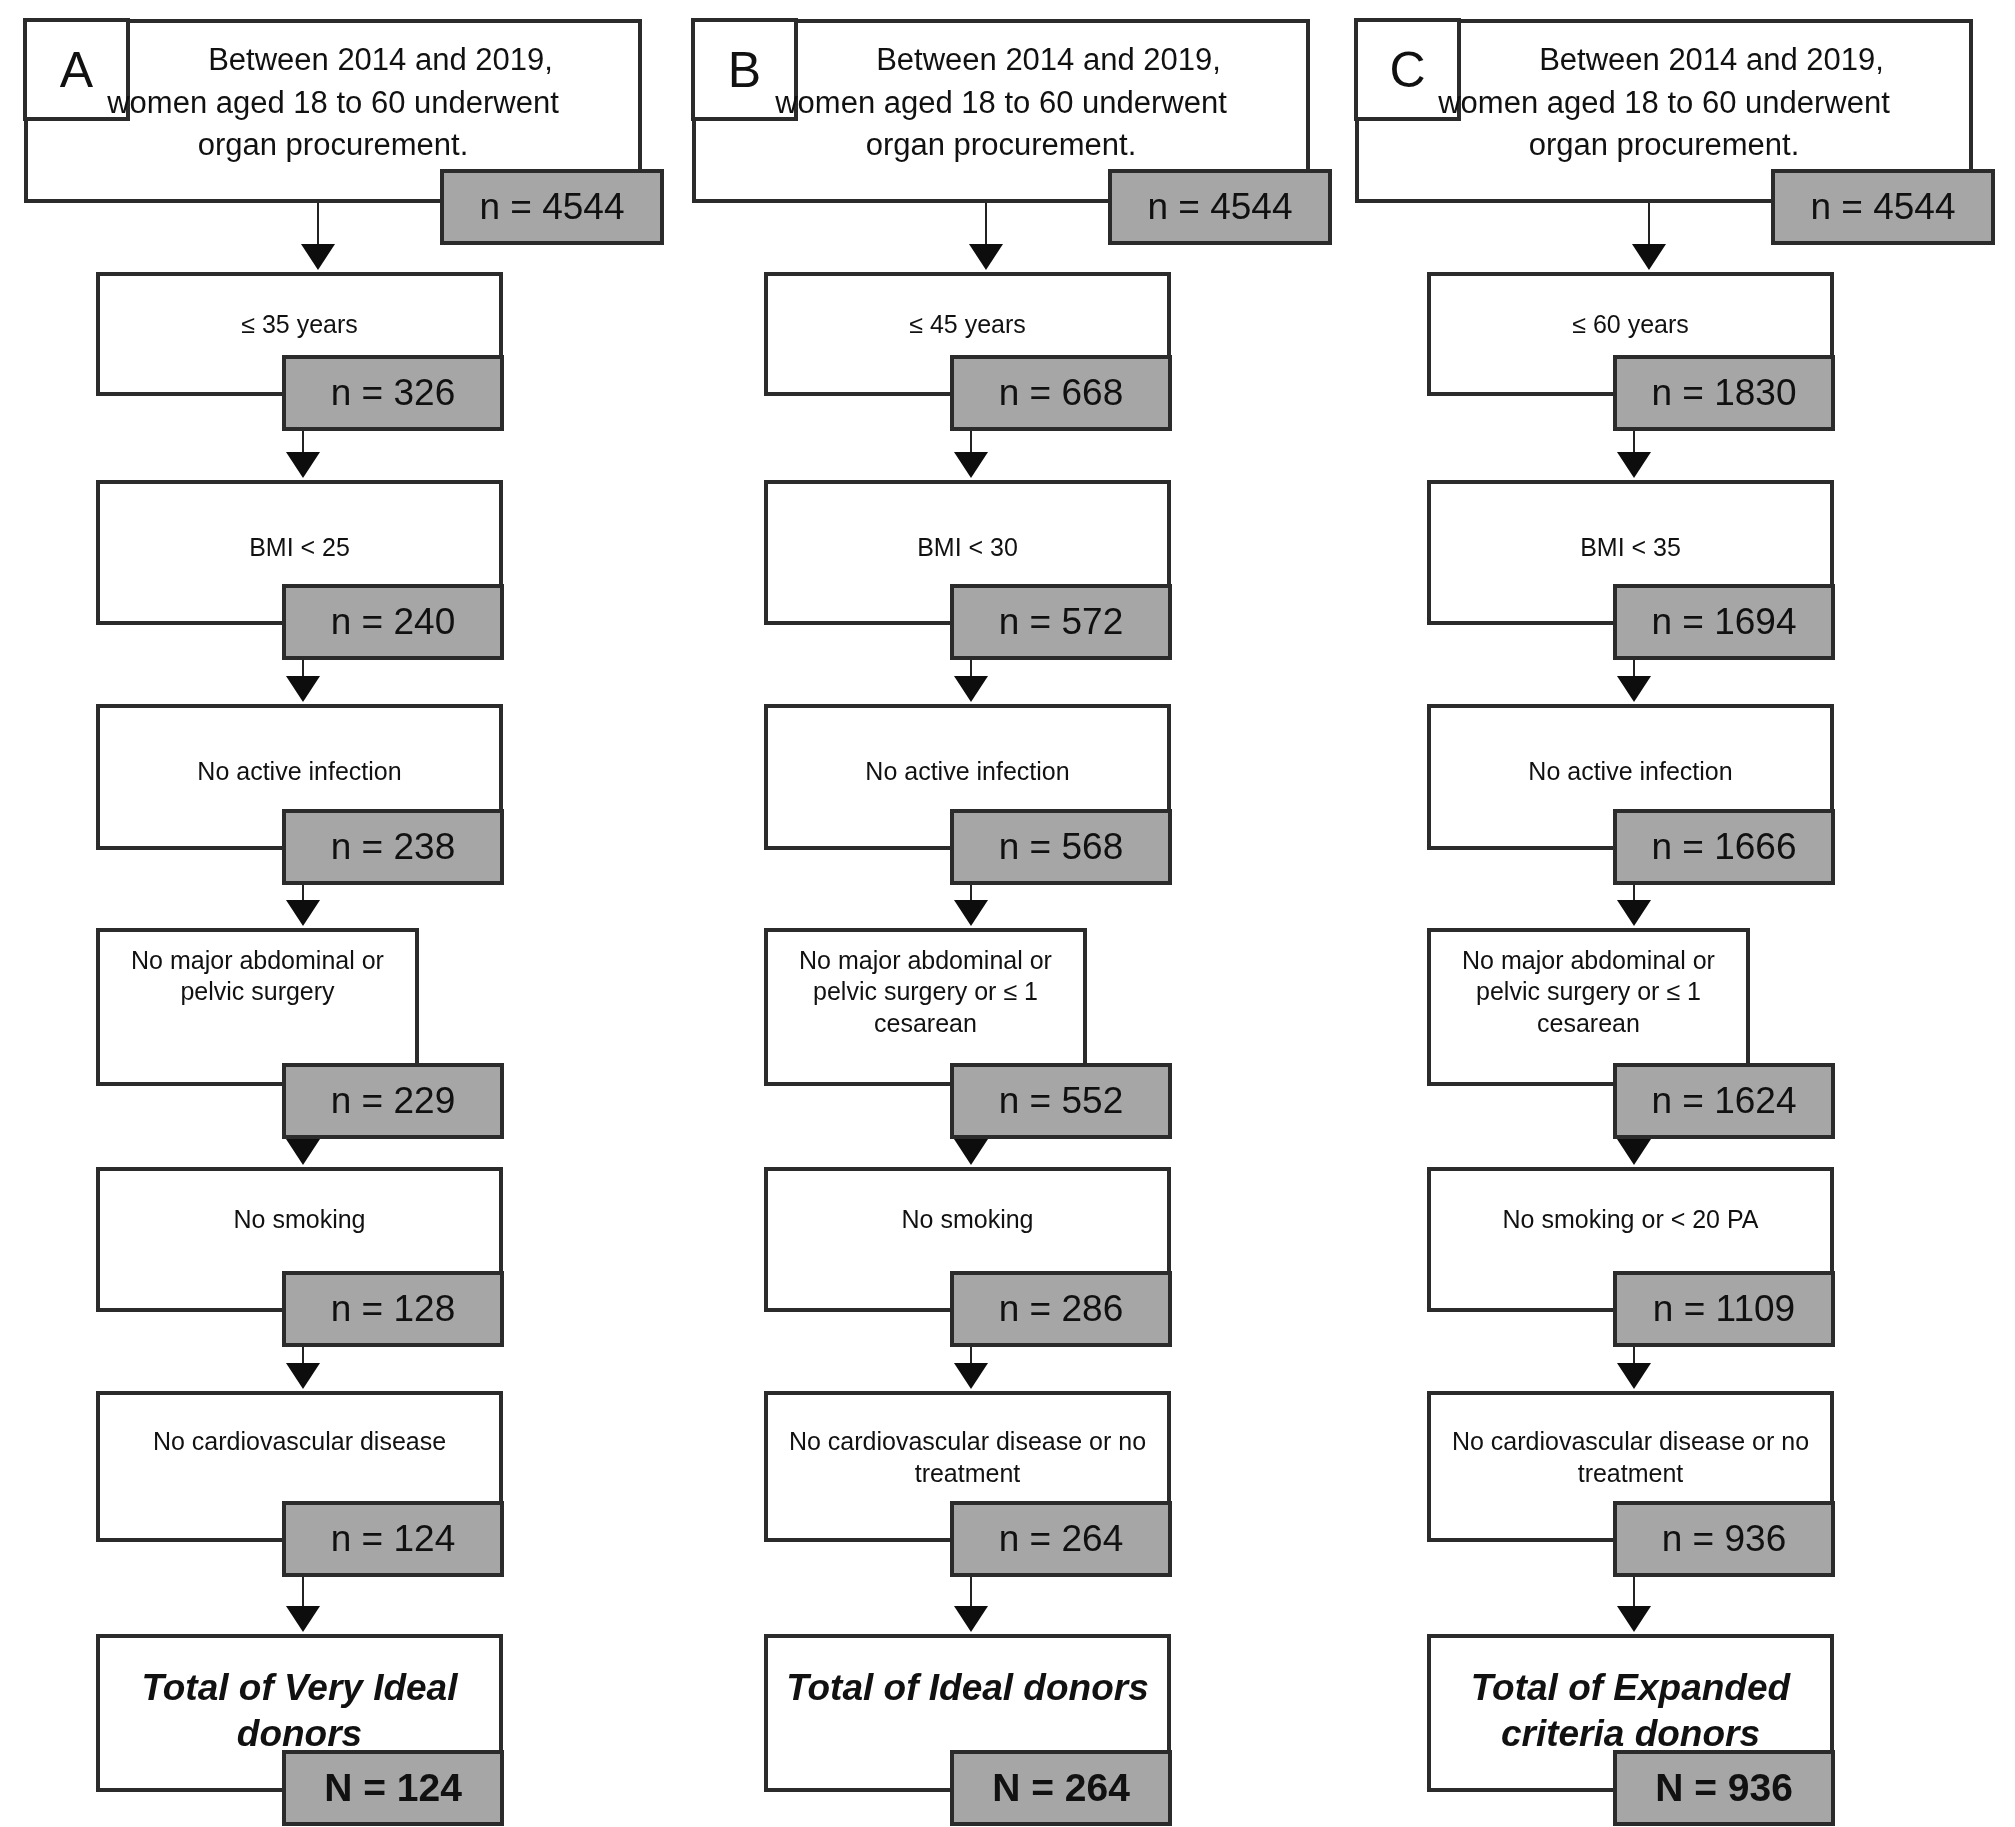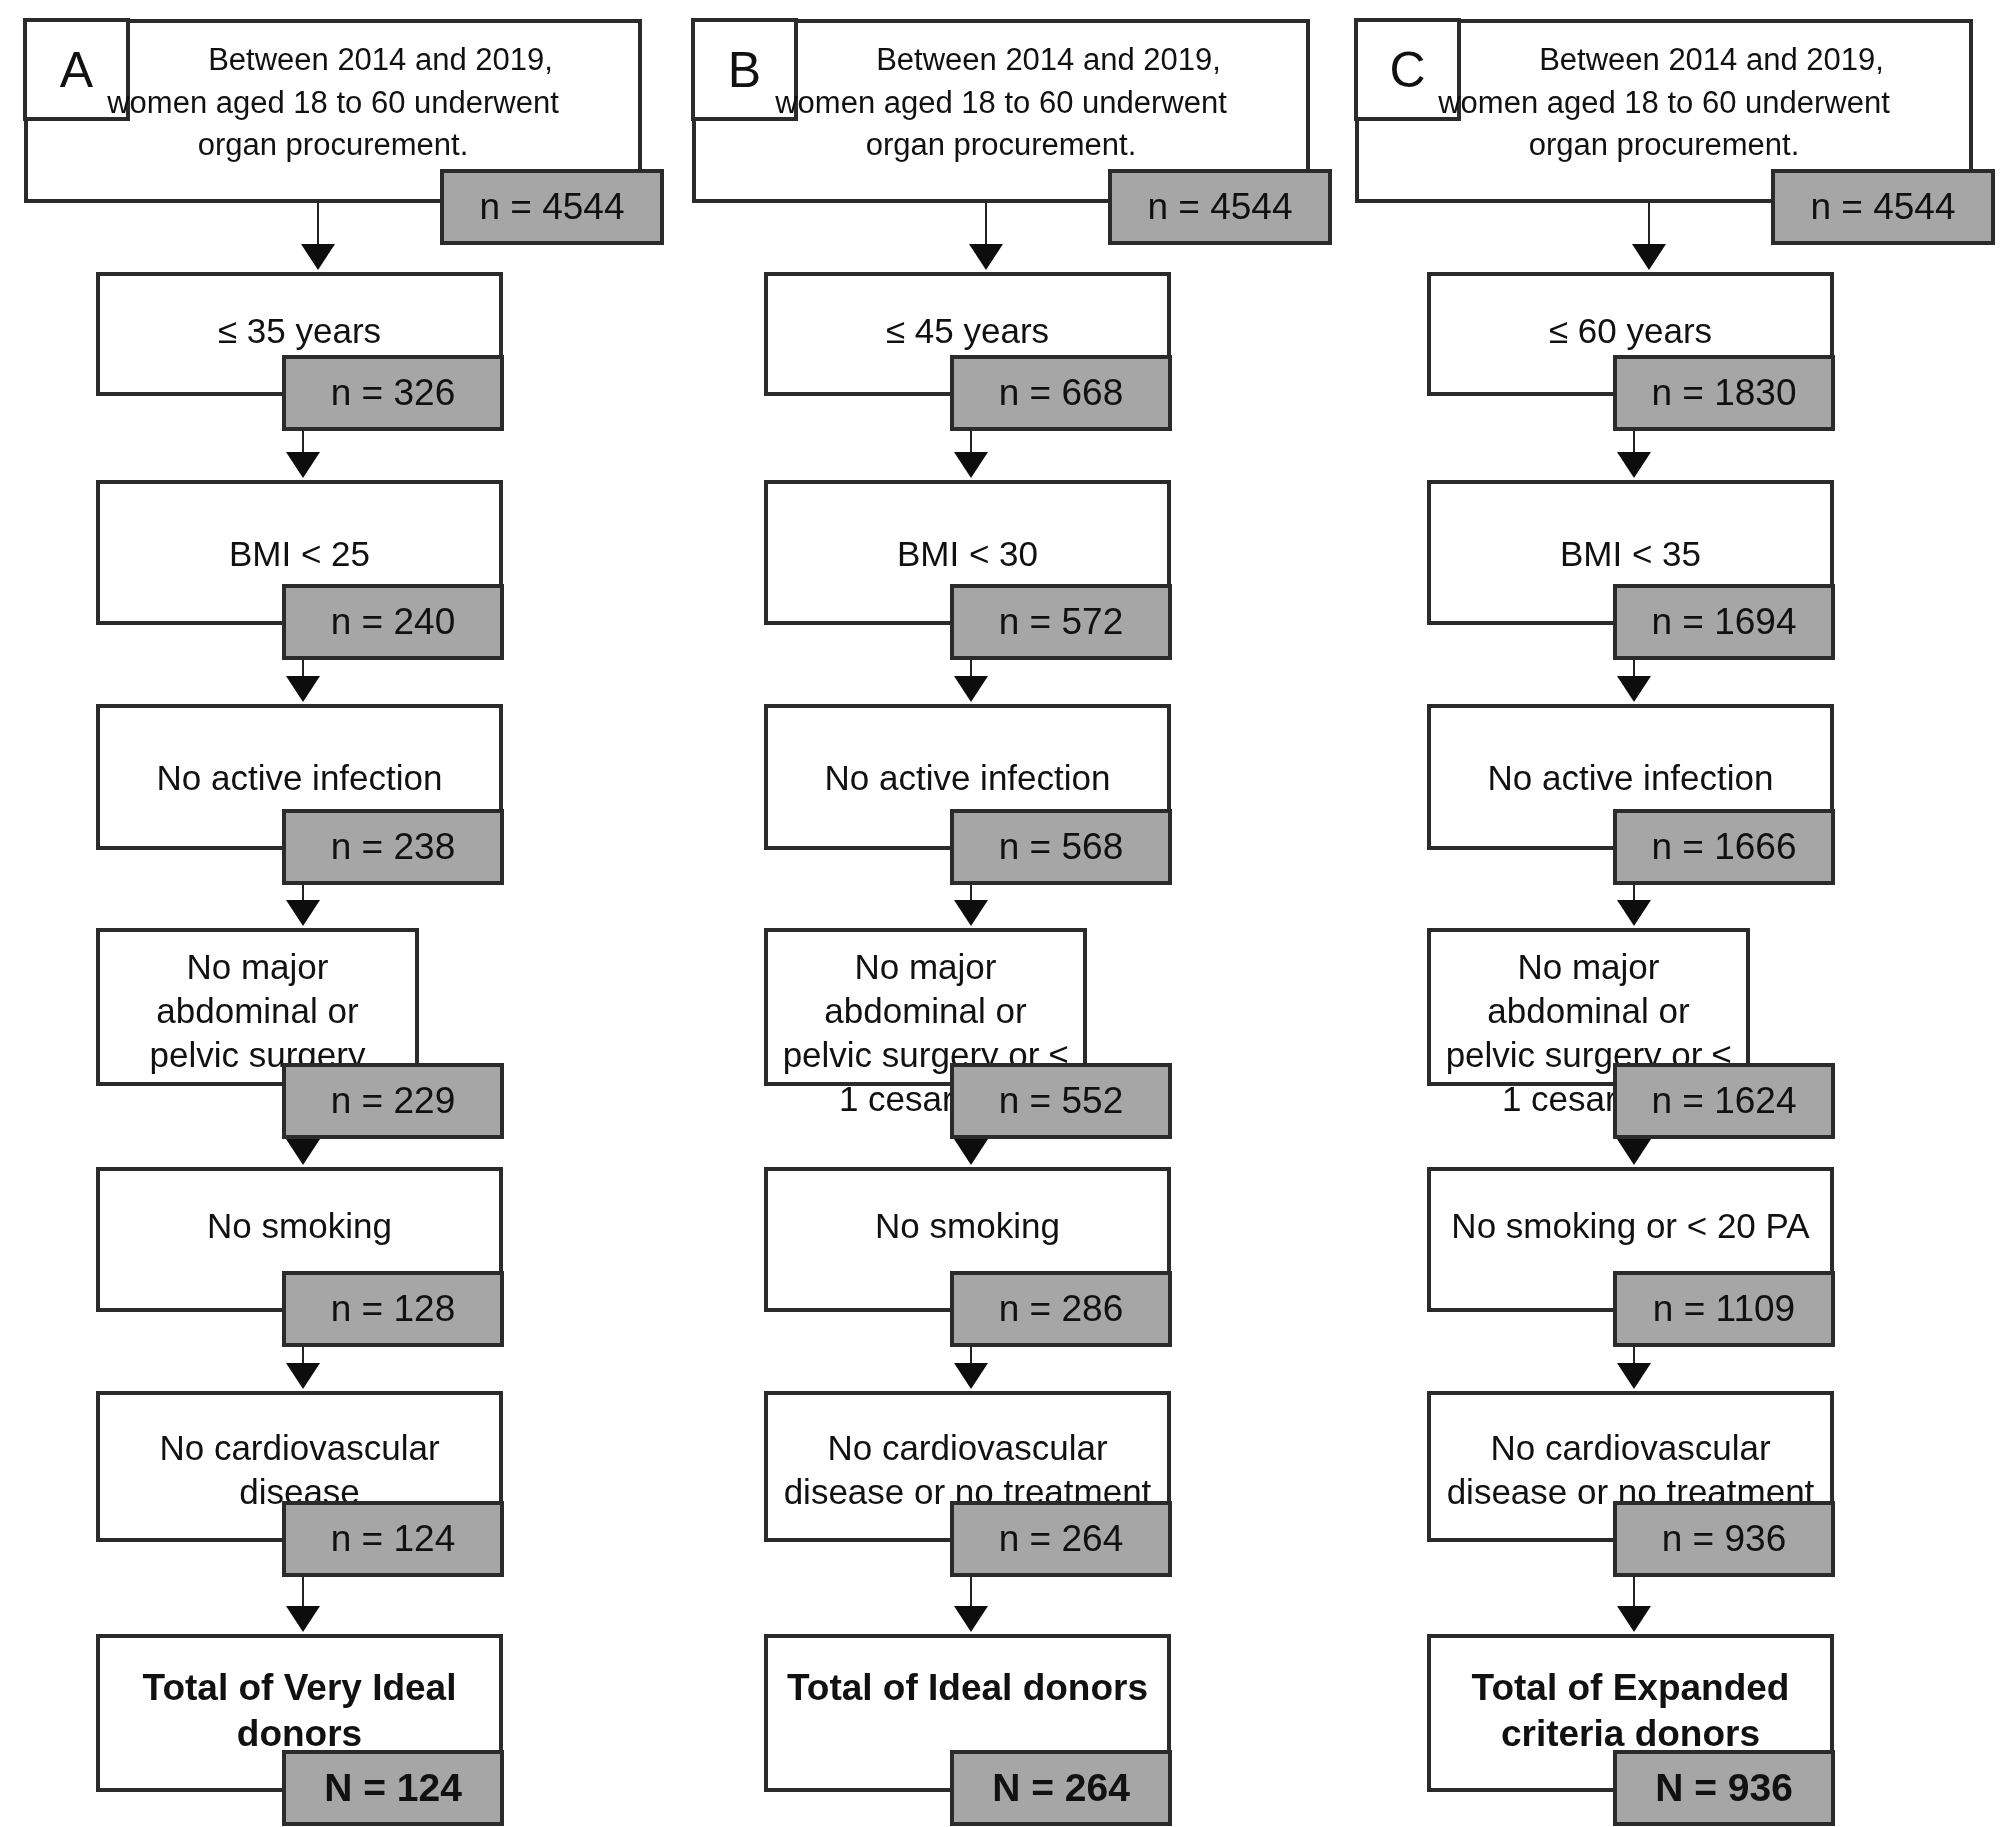--- a/index.html
+++ b/index.html
@@ -7,21 +7,21 @@
     position:relative;width:2015px;height:1827px;background:#ffffff;
     font-family:"Liberation Sans","DejaVu Sans",sans-serif;color:#111;
     overflow:hidden;
   }
   .col{position:absolute;top:0;width:630px;height:1827px;}
   #col-a{left:24px;} #col-b{left:692px;} #col-c{left:1355px;}
 
   .wbox{position:absolute;background:#ffffff;border:4.4px solid #2b2b2b;box-sizing:border-box;}
   .gbox{position:absolute;background:#a6a6a6;border:4.4px solid #2b2b2b;box-sizing:border-box;
         display:flex;align-items:center;justify-content:center;font-size:37px;z-index:3;}
-  .wtxt{position:absolute;left:7.6px;right:7.6px;text-align:center;font-size:35px;line-height:1.26;}
+  .wtxt{position:absolute;left:7.6px;right:7.6px;text-align:center;font-size:25px;line-height:1.26;}
 
   
   .hbox{top:19px;left:0;width:618px;height:184px;z-index:1;}
   .plabel{position:absolute;left:-5px;top:-5px;width:107px;height:103px;background:#fff;
           border:4.4px solid #2b2b2b;box-sizing:border-box;display:flex;align-items:center;
           justify-content:center;font-size:50px;z-index:2;}
   .htxt{position:absolute;top:16.4px;left:6.3px;right:6.3px;text-align:center;
         font-size:31px;line-height:1.36;z-index:2;}
   .hline1{margin-left:95px;}
   .hgray{left:416px;width:224px;top:169px;height:76px;}
@@ -34,21 +34,21 @@
   .r5w{top:1167px;height:145px;left:72px;width:407px;padding-left:24px;}
   .r6w{top:1391px;height:151px;left:72px;width:407px;}
   .r7w{top:1634px;height:158px;left:72px;width:407px;}
   
   .rg{left:258px;width:222px;height:76px;}
   .r1g{top:355px;} .r2g{top:584px;} .r3g{top:809px;} .r4g{top:1044px;margin-top:19px;}
   .r5g{top:1271px;} .r6g{top:1501px;} .r7g{top:1750px;font-weight:700;font-size:39px;}
 
   
   .t1{top:33px;} .t2{top:48px;} .t3{top:48px;} .t4{top:12.6px;}
-  .t5{top:33px;} .t6{top:19px;margin-top:12px;} .t7{top:26.5px;font-weight:700;font-size:37px;}
+  .t5{top:33px;} .t6{top:19px;margin-top:12px;} .t7{top:26.5px;font-weight:700;font-size:37px;font-style:italic;}
 
   
   .arrow{position:absolute;width:34px;z-index:0;}
   .arrow .shaft{position:absolute;left:15.8px;top:0;width:2.5px;height:calc(100% - 26.5px);background:#222;}
   .arrow .head{position:absolute;bottom:0;left:0;width:0;height:0;
                border-left:17px solid transparent;border-right:17px solid transparent;
                border-top:26.5px solid #0d0d0d;}
   .a0{left:277px;top:203px;height:67px;}
   .a1{left:262px;top:429px;height:49px;}
   .a2{left:262px;top:658px;height:44px;}

